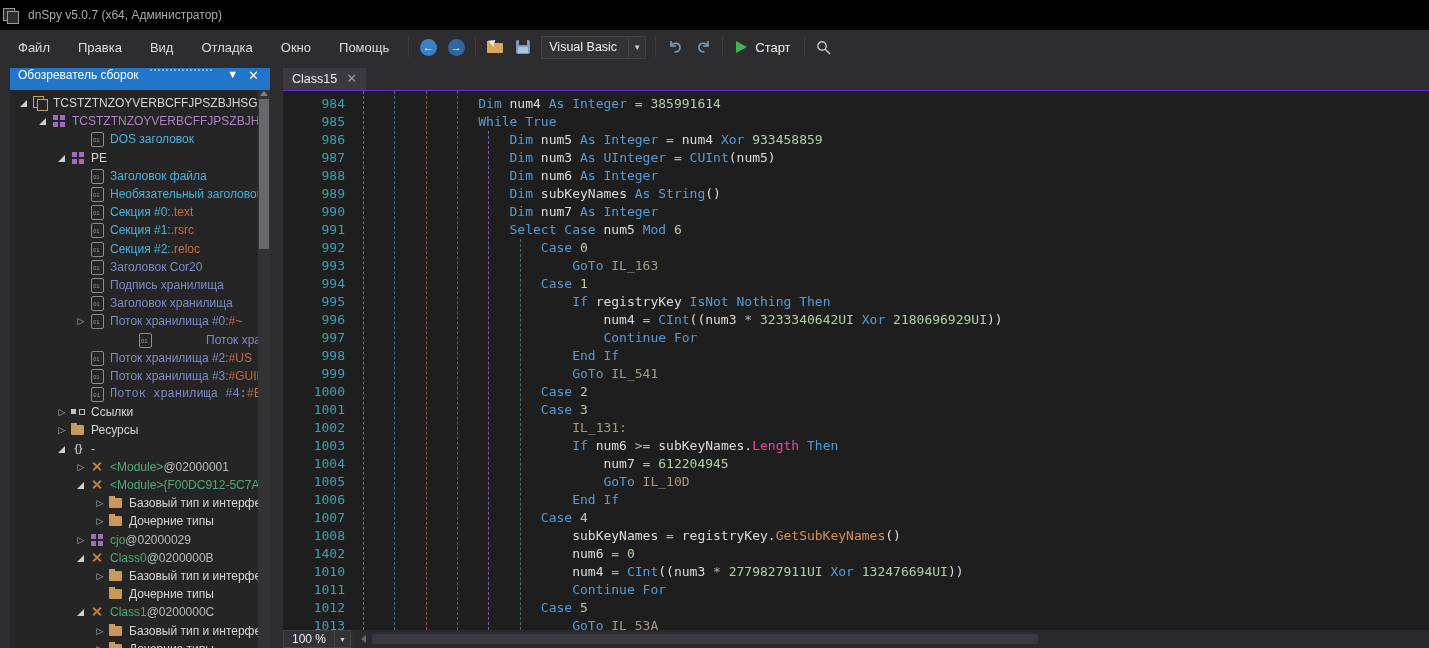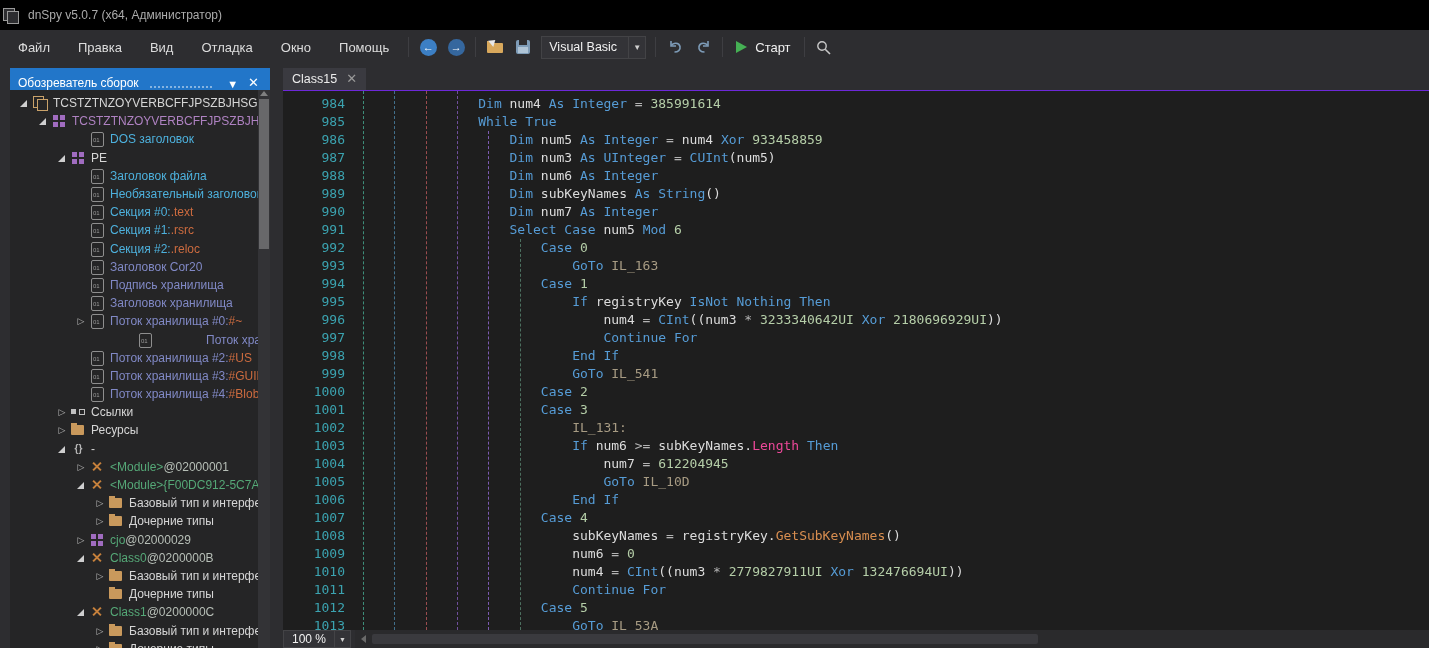--- a/index.html
+++ b/index.html
@@ -32,21 +32,21 @@
   #lang-combo { display:flex; align-items:center; height:23px; background:#333337; border:1px solid #434346; margin:0 4px; }
   #lang-combo .val { width:86px; padding-left:7px; font-size:12.5px; color:#F1F1F1; }
   #lang-combo .dd { width:17px; height:100%; border-left:1px solid #434346; display:flex; align-items:center; justify-content:center; color:#D0D0D0; font-size:8px; }
   .svg-ico { display:block; }
   #start-btn { display:flex; align-items:center; padding:0 8px; height:26px; }
   .play-tri { width:0; height:0; border-top:6px solid transparent; border-bottom:6px solid transparent; border-left:11px solid #45B054; margin-right:8px; }
   #start-btn .lbl { color:#F1F1F1; font-size:13px; }
 
   
   #explorer { position:absolute; left:10px; top:68px; width:260px; bottom:0; display:flex; flex-direction:column; }
-  #explorer-header { height:22px; background:#2276C9; display:flex; align-items:flex-end; padding:0 6px 0 8px; flex:none; }
+  #explorer-header { height:22px; background:#2276C9; display:flex; align-items:flex-start; padding:0 6px 0 8px; flex:none; }
   #explorer-header .ttl { color:#FFFFFF; font-size:12px; white-space:nowrap; }
   #explorer-header .grip { flex:1; height:5px; margin:0 10px;
      background-image:radial-gradient(circle, rgba(255,255,255,.45) 1px, transparent 1.2px);
      background-size:4px 4px; }
   #explorer-header .hdr-btn { color:#FFFFFF; font-size:11px; padding:0 5px; }
   #tree { flex:1; background:#252526; position:relative; overflow:hidden; padding-top:4px; }
   .trow { height:18.2px; display:flex; align-items:center; white-space:nowrap; overflow:hidden; font-size:12px; }
   .exp { width:16px; height:16px; flex:none; position:relative; color:#B8B8B8; font-size:9px; line-height:16px; text-align:center; }
   .exp-v::before { content:""; position:absolute; left:4px; top:5px; width:0; height:0; border-bottom:7px solid #CFCFCF; border-left:7px solid transparent; }
   .exp-c::before { content:"▷"; }
@@ -251,21 +251,21 @@
           <span class="ico ico-file"></span>
           <span class="tc-pw">Поток хранилища #2: </span>
           <span class="tc-or">#US</span>
         </div>
         <div class="trow" style="padding-left: 63px;">
           <span class="exp"></span>
           <span class="ico ico-file"></span>
           <span class="tc-pw">Поток хранилища #3: </span>
           <span class="tc-or">#GUID</span>
         </div>
-        <div class="trow" style="padding-left: 63px;">
+        <div class="trow" style="padding-left: 63px; font-family: Liberation Mono, monospace;">
           <span class="exp"></span>
           <span class="ico ico-file"></span>
           <span class="tc-pw">Поток хранилища #4: </span>
           <span class="tc-or">#Blob</span>
         </div>
         <div class="trow" style="padding-left: 44px; text-align: center;">
           <span class="exp exp-c"></span>
           <span class="ico ico-refs"></span>
           <span class="tc-w">Ссылки</span>
         </div>
@@ -457,21 +457,21 @@
         </div>
         <div class="cl">
           <span class="ln">1007</span>
           <span class="ct">                        <span class="s-k">Case </span><span class="s-n">4</span></span>
         </div>
         <div class="cl">
           <span class="ln">1008</span>
           <span class="ct">                            <span class="s-id">subKeyNames </span><span class="s-op">= </span><span class="s-id">registryKey</span><span class="s-id">.</span><span class="s-m">GetSubKeyNames</span><span class="s-id">()</span></span>
         </div>
         <div class="cl">
-          <span class="ln">1009</span>
+          <span class="ln">1402</span>
           <span class="ct">                            <span class="s-id">num6 </span><span class="s-op">= </span><span class="s-n">0</span></span>
         </div>
         <div class="cl">
           <span class="ln">1010</span>
           <span class="ct">                            <span class="s-id">num4 </span><span class="s-op">= </span><span class="s-k">CInt</span><span class="s-id">((</span><span class="s-id">num3 </span><span class="s-op">* </span><span class="s-n">2779827911UI </span><span class="s-k">Xor </span><span class="s-n">132476694UI</span><span class="s-id">))</span></span>
         </div>
         <div class="cl">
           <span class="ln">1011</span>
           <span class="ct">                            <span class="s-k">Continue </span><span class="s-k">For</span></span>
         </div>

